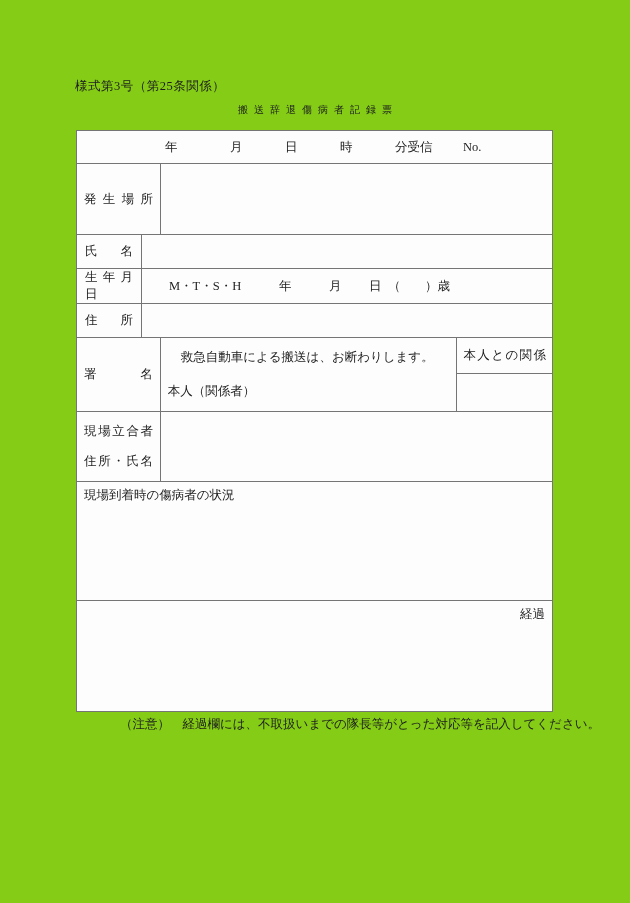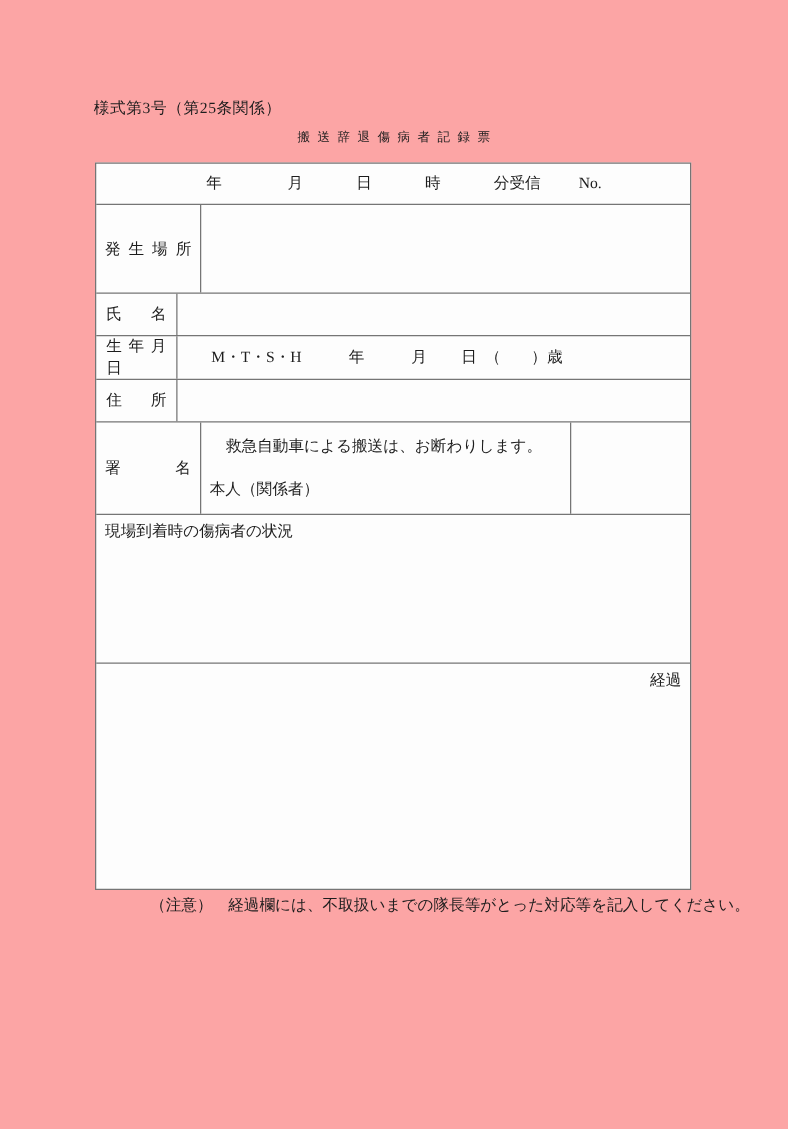--- a/index.html
+++ b/index.html
@@ -1,20 +1,20 @@
 <!DOCTYPE html>
 <html><head>
 <meta charset="utf-8">
 <style>
   html, body { margin: 0; padding: 0; background: #e8e8e8; }
   .page {
     position: relative;
     width: 630px; height: 903px;
     margin: 0 auto;
-    background: #fca5a5;
+    background: #84cc16;
     font-family: "Liberation Serif", "DejaVu Serif", serif;
     color: #1d1d1d;
     font-size: 12.5px;
     overflow: hidden;
   }
   .form-no { position: absolute; left: 75px; top: 78px; letter-spacing: 0.5px; }
   .doc-title {
     position: absolute; left: 0; right: 0; top: 103px;
     text-align: center; font-size: 10px; letter-spacing: 6px;
     text-indent: 6px;
@@ -151,24 +151,34 @@
 
     <div class="trow r-sign">
       <div class="lbl">
         <span class="just">署名</span>
       </div>
       <div class="sig-content">
         <span class="sig-statement">救急自動車による搬送は、お断わりします。</span>
         <span class="sig-signer">本人（関係者）</span>
       </div>
       <div class="sig-right">
+        <div class="rel-cell">
+          <span class="just">本人との関係</span>
+        </div>
         <div class="rel-empty"></div>
       </div>
     </div>
 
+    <div class="trow r-witness">
+      <div class="lbl lbl2">
+        <span class="just">現場立合者</span>
+        <span class="just">住所・氏名</span>
+      </div>
+      <div class="empty-cell"></div>
+    </div>
 
     <div class="trow r-cond">
       <span>現場到着時の傷病者の状況</span>
     </div>
 
     <div class="trow r-prog last">
       <span>経過</span>
     </div>
 
   </div>

